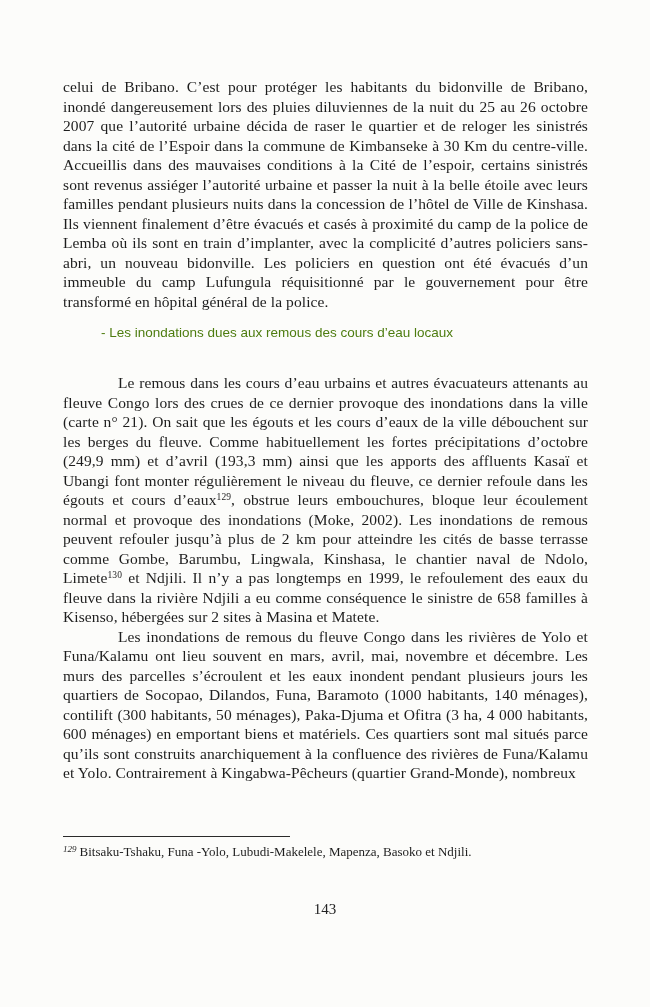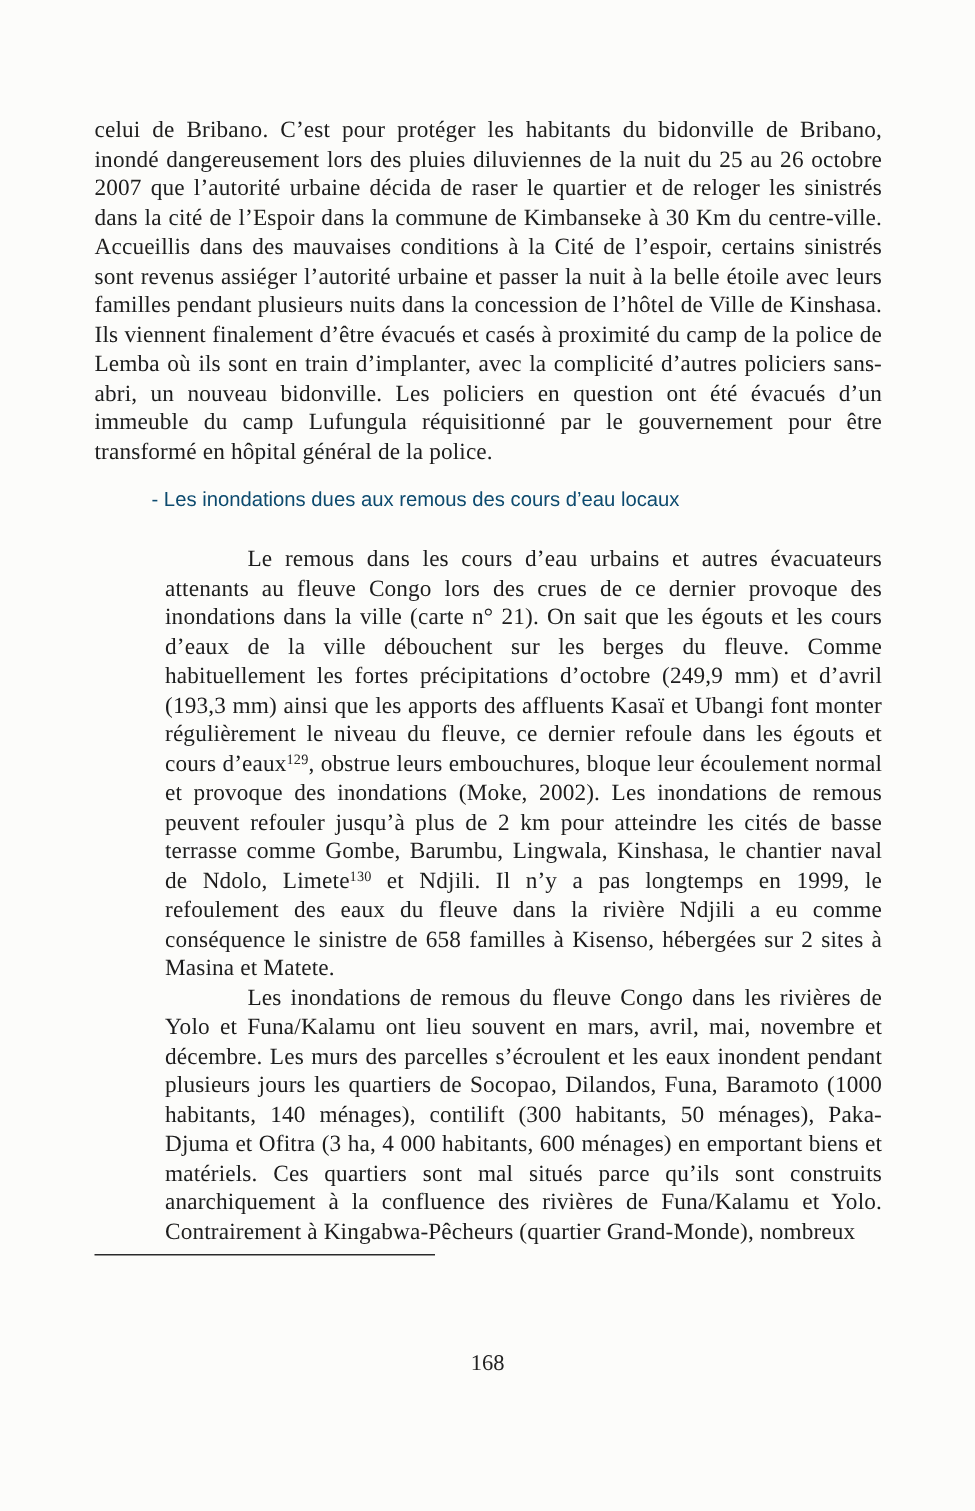--- a/index.html
+++ b/index.html
@@ -23,28 +23,27 @@
   }
   p.body-para {
     margin: 0;
     font-size: 15.5px;
     line-height: 19.5px;
     text-align: justify;
     letter-spacing: 0.1px;
   }
   p.body-para.indented {
     text-indent: 55px;
-    margin-left: 47px;
   }
   .section-heading {
-    margin: 13px 0 22px 38px;
+    margin: 13px 0 32px 38px;
     font-family: "Liberation Sans", sans-serif;
     font-size: 13.5px;
     line-height: 17px;
-    color: #0c4a6e;
+    color: #4d7c0f;
     text-align: left;
   }
   sup.fnref {
     font-size: 9.5px;
     line-height: 0;
     vertical-align: 5px;
   }
   .footnote-area {
     position: absolute;
     left: 63px;
@@ -89,15 +88,16 @@
   <p class="section-heading">- Les inondations dues aux remous des cours d’eau locaux</p>
 
   <p class="body-para indented"><span>Le remous dans les cours d’eau urbains et autres évacuateurs attenants au fleuve Congo lors des crues de ce dernier provoque des inondations dans la ville (carte n° 21). On sait que les égouts et les cours d’eaux de la ville débouchent sur les berges du fleuve. Comme habituellement les fortes précipitations d’octobre (249,9 mm) et d’avril (193,3 mm) ainsi que les apports des affluents Kasaï et Ubangi font monter régulièrement le niveau du fleuve, ce dernier refoule dans les égouts et cours d’eaux</span><sup class="fnref">129</sup><span>, obstrue leurs embouchures, bloque leur écoulement normal et provoque des inondations (Moke, 2002). Les inondations de remous peuvent refouler jusqu’à plus de 2 km pour atteindre les cités de basse terrasse comme Gombe, Barumbu, Lingwala, Kinshasa, le chantier naval de Ndolo, Limete</span><sup class="fnref">130</sup><span> et Ndjili. Il n’y a pas longtemps en 1999, le refoulement des eaux du fleuve dans la rivière Ndjili a eu comme conséquence le sinistre de 658 familles à Kisenso, hébergées sur 2 sites à Masina et Matete.</span></p>
 
   <p class="body-para indented">Les inondations de remous du fleuve Congo dans les rivières de Yolo et Funa/Kalamu ont lieu souvent en mars, avril, mai, novembre et décembre. Les murs des parcelles s’écroulent et les eaux inondent pendant plusieurs jours les quartiers de Socopao, Dilandos, Funa, Baramoto (1000 habitants, 140 ménages), contilift (300 habitants, 50 ménages), Paka-Djuma et Ofitra (3 ha, 4 000 habitants, 600 ménages) en emportant biens et matériels. Ces quartiers sont mal situés parce qu’ils sont construits anarchiquement à la confluence des rivières de Funa/Kalamu et Yolo. Contrairement à Kingabwa-Pêcheurs (quartier Grand-Monde), nombreux</p>
 
 </div>
 
 <div class="footnote-area">
   <hr class="footnote-rule">
+  <div class="footnote-line"><sup class="fn-num">129</sup><span>Bitsaku-Tshaku, Funa -Yolo, Lubudi-Makelele, Mapenza, Basoko et Ndjili.</span></div>
 </div>
 
-<div class="page-number-row">168</div>
+<div class="page-number-row">143</div>
 
 </body></html>

